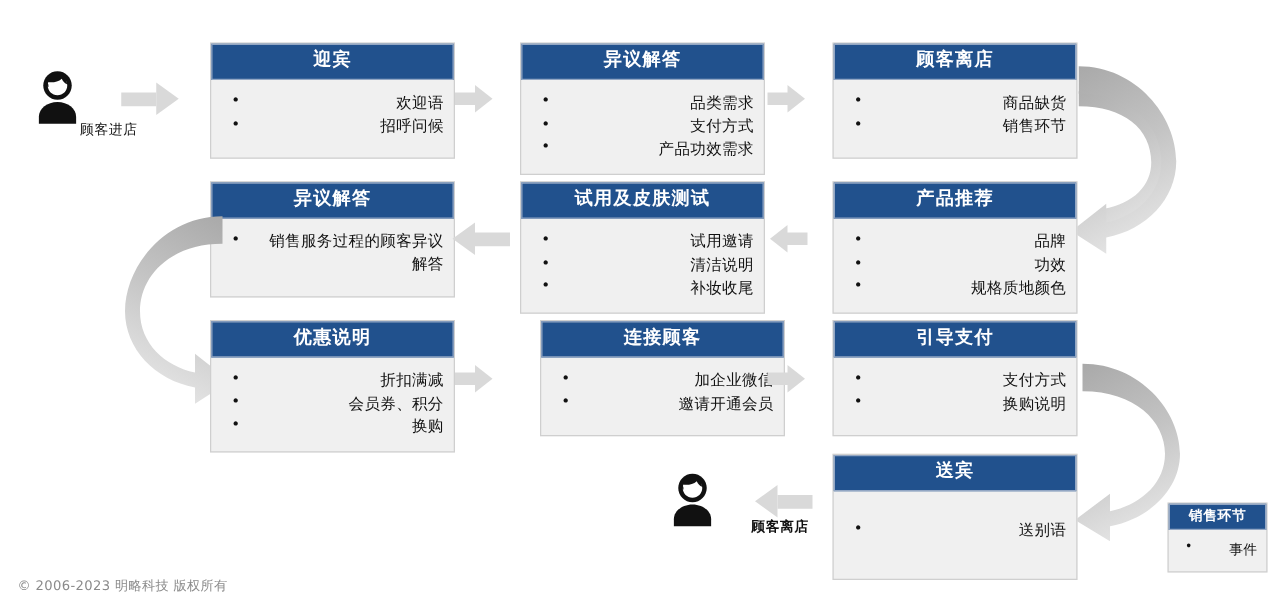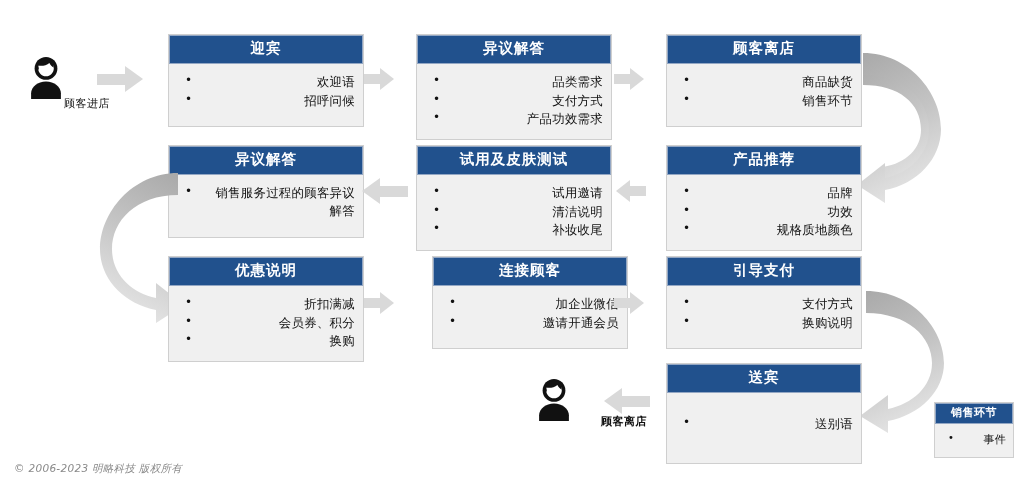--- a/index.html
+++ b/index.html
@@ -136,21 +136,20 @@
   .legend ul.bullets li::before { left: 6px; font-size: 10px; }
   .legend .box-body { padding: 4px 3px 5px 3px; min-height: 0; }
 
   
   .footer {
     position: absolute;
     left: 14px; top: 462px;
     font-size: 10.5px;
     color: #8a8a8a;
     letter-spacing: 0.3px;
-    font-style: italic;
   }
 </style>
 </head>
 <body>
 
 <div id="canvas">
 
   <div class="person" style="left:24px; top:54px;">
     <svg width="44" height="48" viewBox="0 0 44 48" aria-hidden="true">
       <path d="M22 3c-6.3 0-11.4 5.1-11.4 11.4 0 6.3 5.1 11.4 11.4 11.4S33.4 20.7 33.4 14.4C33.4 8.1 28.3 3 22 3z" fill="#111111"></path>

